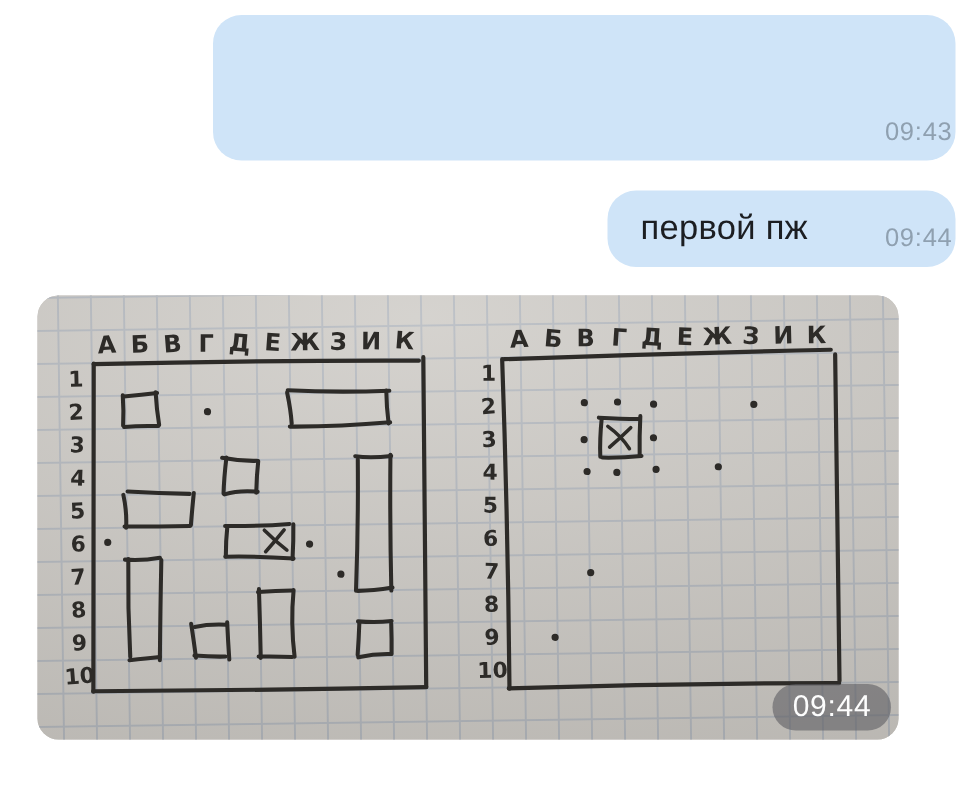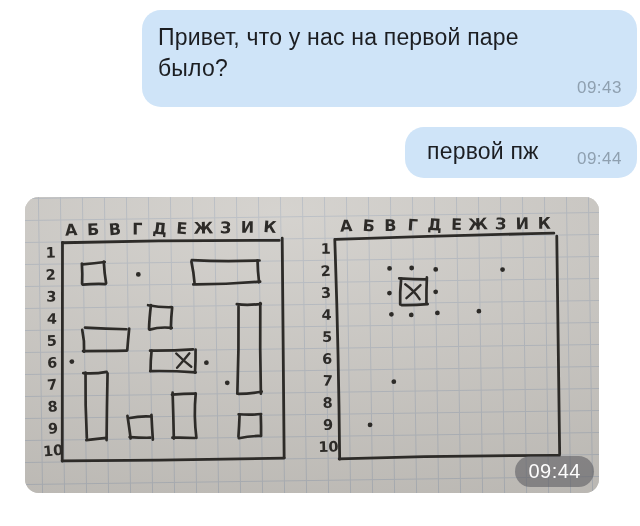--- a/index.html
+++ b/index.html
@@ -14,21 +14,21 @@
     border-radius:19px;color:var(--msg-text,#1c1e22);
   }
   .msg1{left:142px;top:10px;width:495px;height:97px;}
   .msg2{left:405px;top:127px;width:232px;height:51px;}
   .msg .txt{
     padding:12px 16px 0 16px;font-size:23px;line-height:31px;
     white-space:pre-line;letter-spacing:.2px;
   }
   .msg2 .txt{padding:11px 88px 0 22px;line-height:27px;}
   .msg .time{
-    position:absolute;right:15px;bottom:9px;
+    position:absolute;right:2px;bottom:9px;
     font-size:17px;color:var(--time,#8fa0b0);letter-spacing:.5px;margin-left:28px;
   }
   .photo-msg{
     position:absolute;left:25px;top:197px;width:574px;height:296px;
     border-radius:14px;overflow:hidden;background:var(--paper,#cbc8c3);
   }
   .paper{
     position:absolute;inset:-20px;
     background-color:var(--paper,#cbc8c3);
     background-image:
@@ -45,22 +45,20 @@
     height:31px;line-height:31px;padding:0 13px;border-radius:16px;
     background:rgba(94,94,99,.60);color:#fdfdfd;font-size:20px;letter-spacing:.5px;
   }
 </style>
 </head>
 <body>
 
 <div class="screen">
 
   <div class="msg msg1">
-    <div class="txt">Привет, что у нас на первой паре
-было?</div>
     <span class="time">09:43</span>
   </div>
 
   <div class="msg msg2">
     <div class="txt">первой пж</div>
     <span class="time">09:44</span>
   </div>
 
   <div class="photo-msg">
     <div class="paper">

